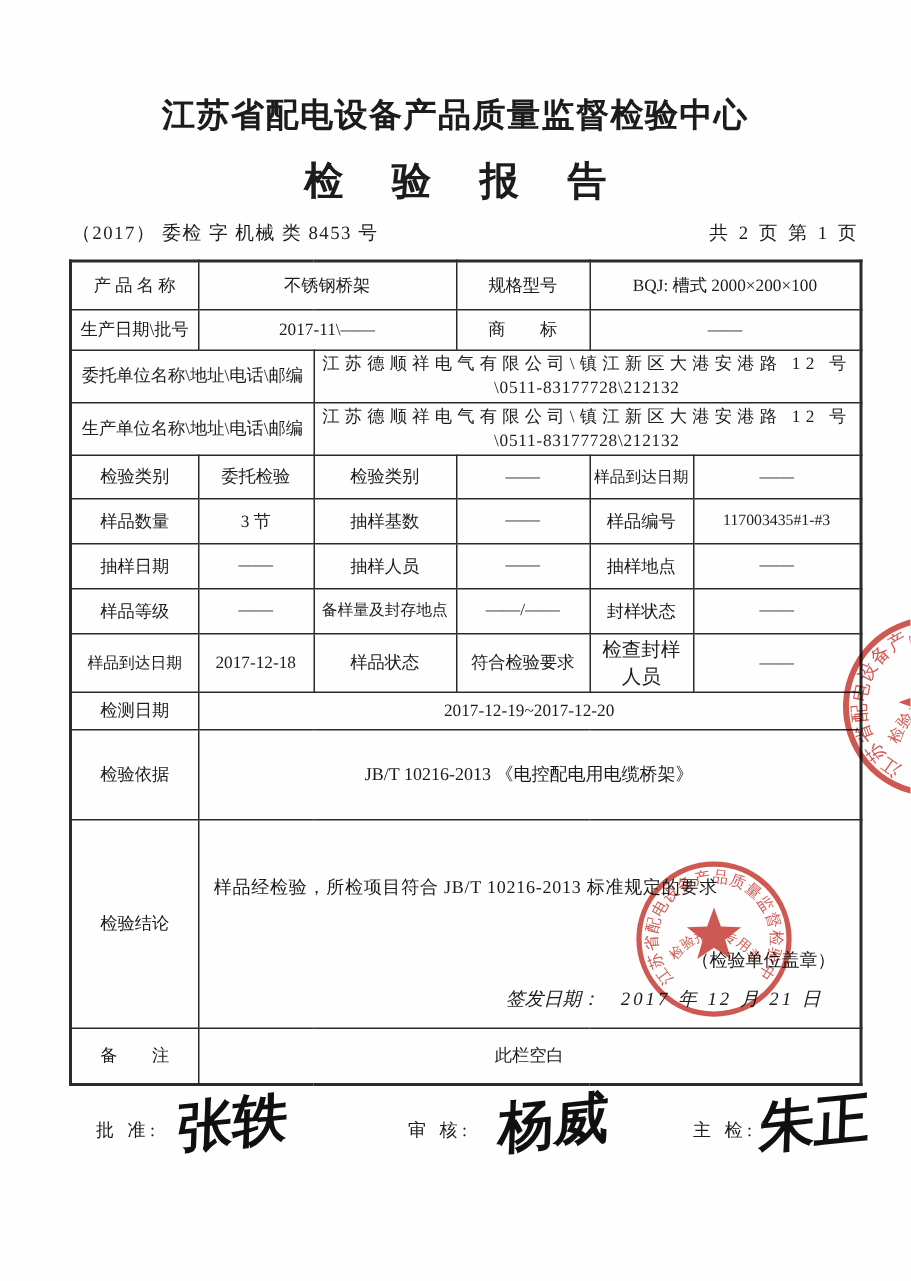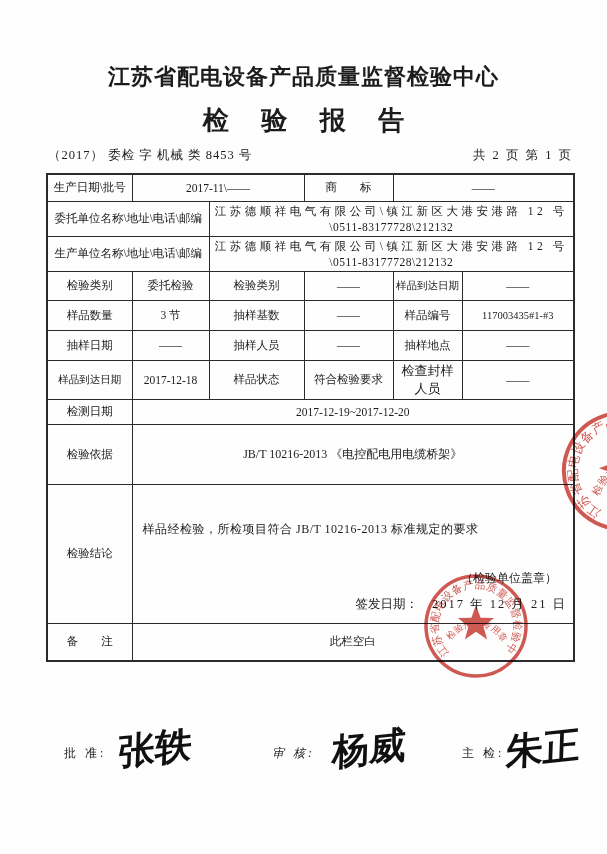--- a/index.html
+++ b/index.html
@@ -31,32 +31,32 @@
     padding:1px 2px;overflow:hidden;
   }
   td.left{text-align:left;padding-left:9px;padding-right:6px;}
   td.rel{position:relative;}
   .company{font-size:12px;line-height:16px;}
   .company .sp{letter-spacing:3.5px;display:block;}
   .company .nosp{letter-spacing:0.5px;display:block;}
   .dash{letter-spacing:0;}
   .concl-text{position:absolute;left:10px;top:36px;font-size:12px;letter-spacing:0.5px;}
   .stamp-note{position:absolute;right:16px;bottom:36px;font-size:12px;}
-  .sign-date{position:absolute;right:6px;bottom:10px;font-size:12.5px;}
+  .sign-date{position:absolute;right:24px;bottom:10px;font-size:12.5px;font-style:italic;}
   .sign-date .d{margin-left:14px;letter-spacing:2px;}
 
   .footer-row{position:absolute;left:0;top:716px;width:607px;height:90px;}
   .f-label{position:absolute;font-size:12px;letter-spacing:3px;top:29px;}
   .sig{
     position:absolute;font-size:37px;font-weight:bold;
     transform:rotate(-6deg) skewX(-8deg);color:#101010;top:8px;
     font-family:"Liberation Serif","DejaVu Serif",serif;
   }
   .lab1{left:64px;} .sig1{left:118px;}
-  .lab2{left:272px;font-style:italic;} .sig2{left:332px;}
+  .lab2{left:272px;} .sig2{left:332px;}
   .lab3{left:462px;} .sig3{left:506px;}
 
   .seal{position:absolute;pointer-events:none;mix-blend-mode:multiply;opacity:0.88;}
   .seal-a{left:411px;top:561px;width:130px;height:130px;}
   .seal-b{left:547px;top:396px;width:150px;height:150px;transform:rotate(-18deg);}
   .seal text{fill:#c9423b;font-family:"Liberation Serif","DejaVu Serif",serif;}
 </style>
 </head>
 <body>
 
@@ -70,20 +70,26 @@
 <table class="report">
   <colgroup>
     <col style="width:85px">
       <col style="width:77px">
       <col style="width:95px">
     <col style="width:89px">
       <col style="width:69px">
       <col style="width:112px">
   </colgroup>
   <tbody>
+      <tr style="height:32px">
+    <td>产 品 名 称</td>
+    <td colspan="2">不锈钢桥架</td>
+    <td>规格型号</td>
+    <td colspan="2">BQJ: 槽式 2000×200×100</td>
+  </tr>
   <tr style="height:27px">
     <td>生产日期\批号</td>
     <td colspan="2">2017-11\——</td>
     <td>商　　标</td>
     <td colspan="2" class="dash">——</td>
   </tr>
   <tr style="height:35px">
     <td colspan="2">委托单位名称\地址\电话\邮编</td>
     <td colspan="4" class="left company">
       <span class="sp">江苏德顺祥电气有限公司\镇江新区大港安港路 12 号</span>
@@ -112,20 +118,28 @@
     <td>——</td>
     <td>样品编号</td>
     <td style="font-size:10.5px">117003435#1-#3</td>
   </tr>
   <tr style="height:30px">
     <td>抽样日期</td>
     <td>——</td>
     <td>抽样人员</td>
     <td>——</td>
     <td>抽样地点</td>
+    <td>——</td>
+  </tr>
+  <tr style="height:30px">
+    <td>样品等级</td>
+    <td>——</td>
+    <td style="font-size:10.5px">备样量及封存地点</td>
+    <td>——/——</td>
+    <td>封样状态</td>
     <td>——</td>
   </tr>
   <tr style="height:30px">
     <td style="font-size:10.5px">样品到达日期</td>
     <td>2017-12-18</td>
     <td>样品状态</td>
     <td>符合检验要求</td>
     <td style="font-size:13px">检查封样人员</td>
     <td>——</td>
   </tr>

